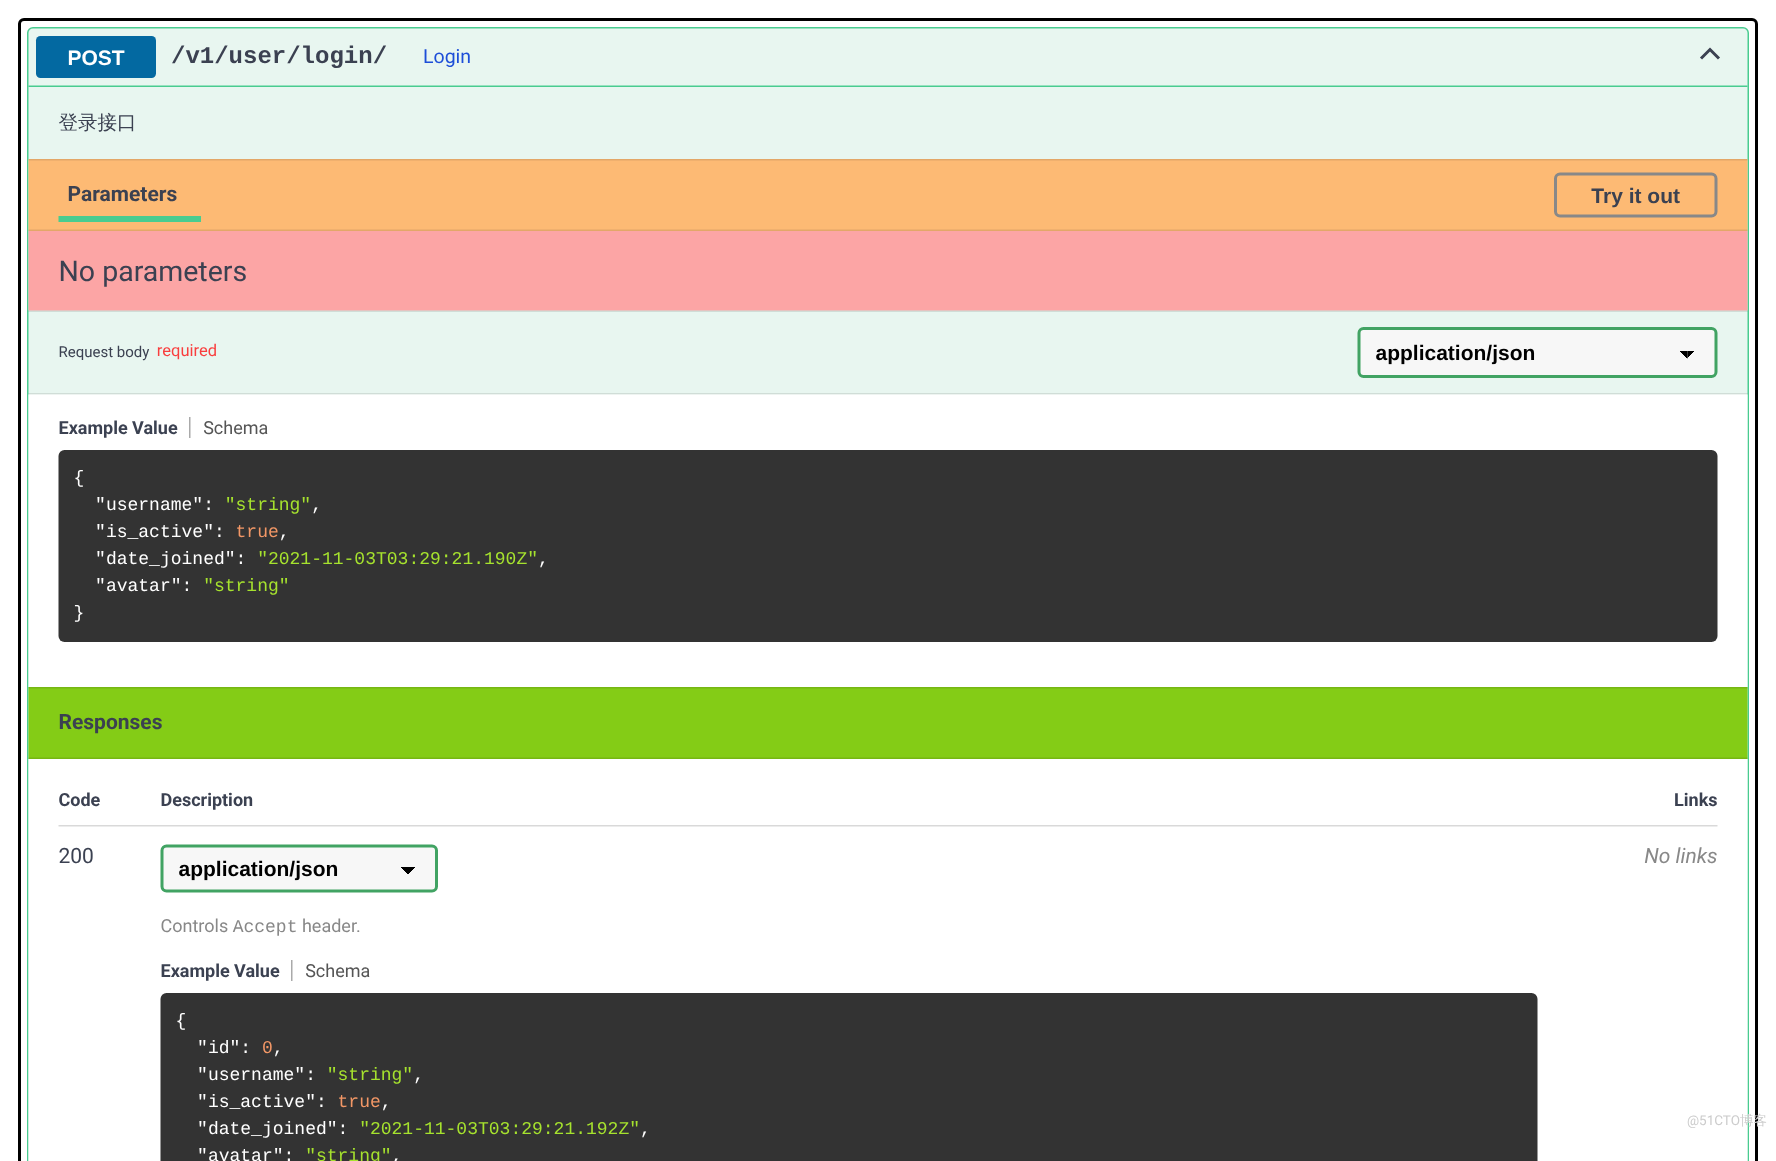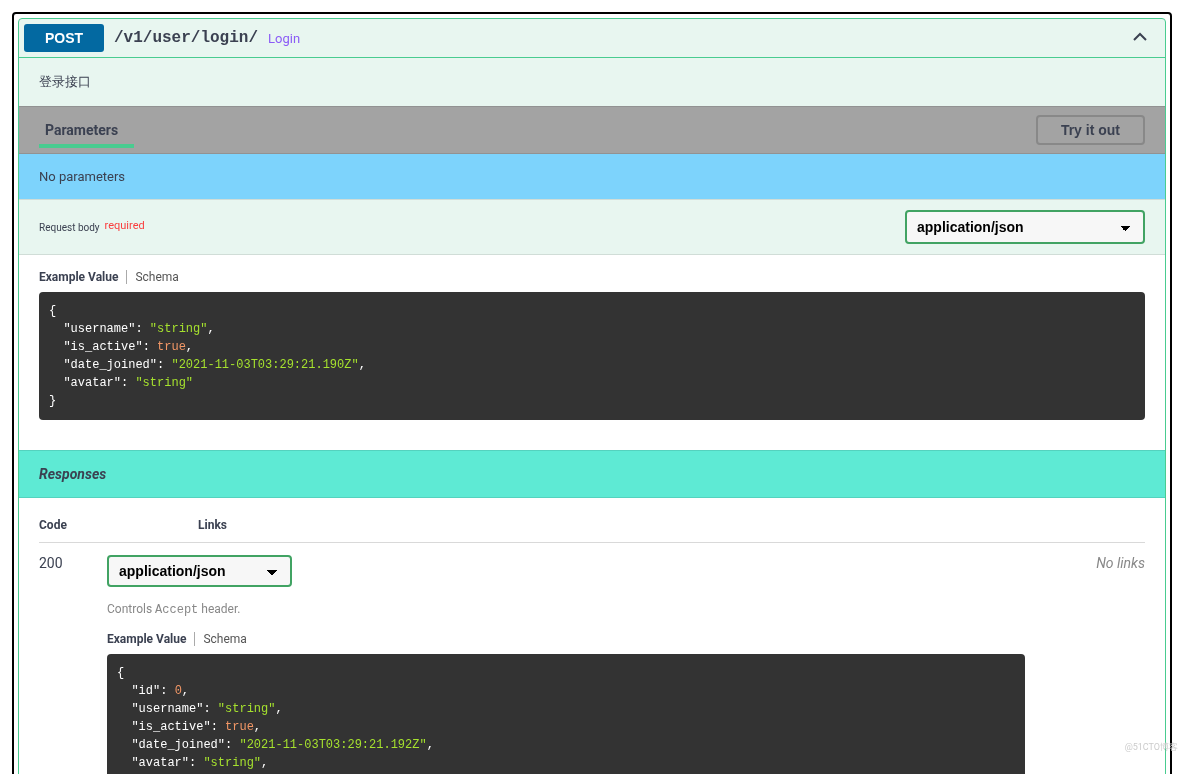--- a/index.html
+++ b/index.html
@@ -39,38 +39,38 @@
       font-family: sans-serif;
     }
     .path {
       font-family: "Courier New", monospace;
       font-weight: 600;
       margin-left: 10px;
       font-size: 16px;
       color: #3b4151;
     }
     .summary-desc {
-      margin-left: 10px;
+      margin-left: 24px;
       font-size: 13px;
-      color: #8b5cf6;
+      color: #1d4ed8;
     }
     .chevron {
       margin-left: auto;
       margin-right: 10px;
     }
     .chevron svg { width: 20px; height: 20px; }
     .description-section {
       padding: 15px 20px;
       font-size: 13px;
     }
     .section-header {
       display: flex;
       align-items: center;
       padding: 8px 20px;
-      background: #a3a3a3;
+      background: #fdba74;
       border-bottom: 1px solid rgba(0,0,0,0.1);
     }
     .params-header {
       border-top: 1px solid rgba(0,0,0,0.1);
     }
     .tab-title {
       font-weight: 700;
       font-size: 14px;
       padding: 10px 0;
     }
@@ -88,22 +88,22 @@
       border: 2px solid #888;
       border-radius: 4px;
       padding: 5px 23px;
       font-weight: 700;
       font-size: 14px;
       cursor: pointer;
       color: #3b4151;
     }
     .no-params {
       padding: 15px 20px;
-      font-size: 13px;
-      background: #7dd3fc;
+      font-size: 19px;
+      background: #fca5a5;
     }
     .req-body-header {
       display: flex;
       align-items: center;
       padding: 10px 20px;
       border-top: 1px solid rgba(0,0,0,0.1);
       border-bottom: 1px solid rgba(0,0,0,0.1);
     }
     .req-body-title {
       font-size: 10px;
@@ -162,26 +162,25 @@
       white-space: pre;
       overflow-x: auto;
     }
     .json-key { color: #fff; }
     .json-string { color: #a6e22e; }
     .json-bool { color: #f29766; }
     .json-num { color: #f29766; }
     .json-punct { color: #fff; }
     .responses-header {
       padding: 15px 20px;
-      background: #5eead4;
+      background: #84cc16;
       border-top: 1px solid rgba(0,0,0,0.1);
       border-bottom: 1px solid rgba(0,0,0,0.1);
       font-weight: 700;
       font-size: 14px;
-      font-style: italic;
     }
     .responses-table {
       background: #fff;
       padding: 10px 20px 20px;
     }
     .rt-head {
       display: flex;
       border-bottom: 1px solid rgba(0,0,0,0.15);
       padding: 10px 0;
       font-size: 12px;
@@ -276,20 +275,21 @@
   <span class="json-key">"date_joined"</span><span class="json-punct">: </span><span class="json-string">"2021-11-03T03:29:21.190Z"</span><span class="json-punct">,</span>
   <span class="json-key">"avatar"</span><span class="json-punct">: </span><span class="json-string">"string"</span>
 }</div>
   </div>
 
   <div class="responses-header">Responses</div>
 
   <div class="responses-table">
     <div class="rt-head">
       <div class="col-code">Code</div>
+      <div class="col-desc">Description</div>
       <div class="col-links-h">Links</div>
     </div>
     <div class="rt-row">
       <div class="col-code">200</div>
       <div class="col-desc">
         <select class="response-select">
           <option>application/json</option>
         </select>
         <div class="controls-accept">
           <span>Controls </span><span class="accept-kw">Accept</span><span> header.</span>

